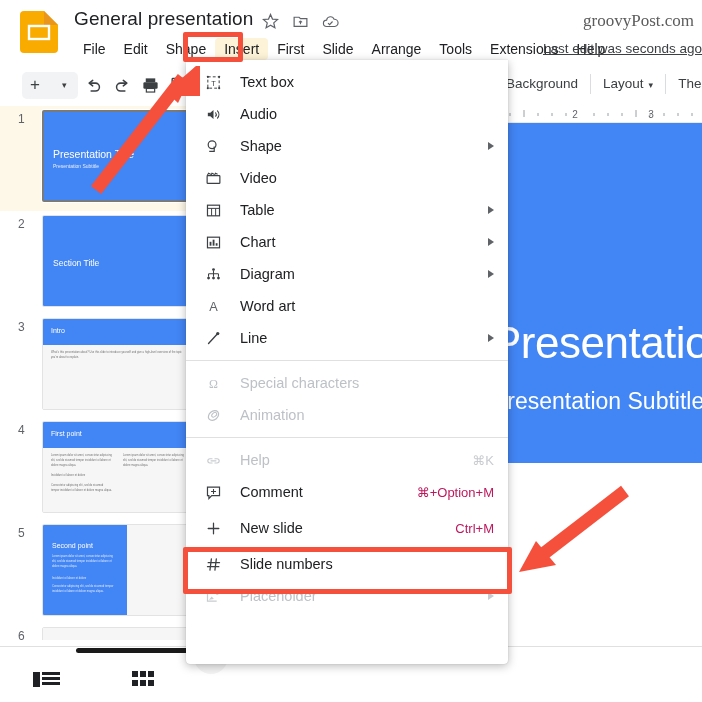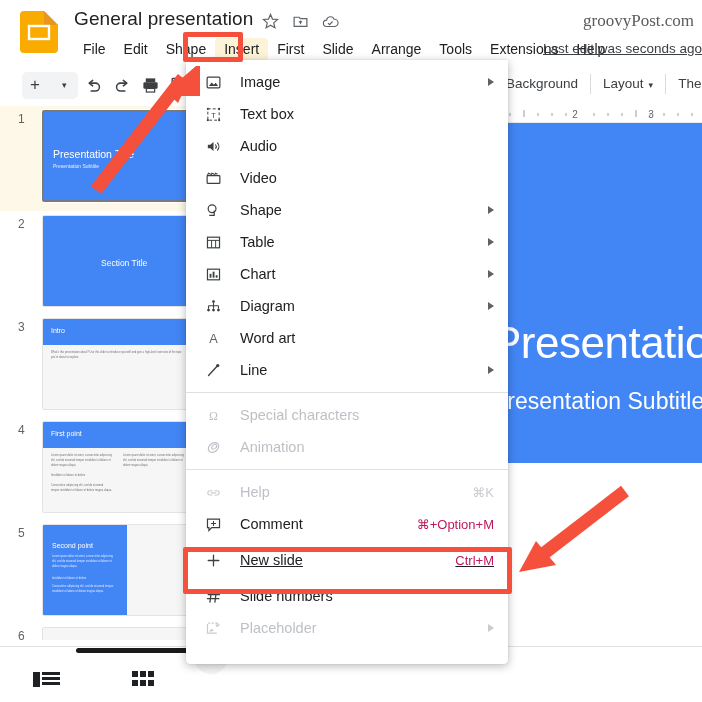--- a/index.html
+++ b/index.html
@@ -119,21 +119,21 @@
   .t-title {
     position: absolute; left: 9px; top: 36px;
     font-size: 10.5px; color: #ffffff;
   }
   .t-sub {
     position: absolute; left: 9px; top: 51px;
     font-size: 5px; color: #e8eefc;
   }
   .t-section {
     position: absolute; left: 10px; top: 42px;
-    font-size: 8.5px; color: #ffffff; margin-left: 48px;
+    font-size: 8.5px; color: #ffffff;
   }
   .t-bar {
     position: absolute; left: 0; top: 0; width: 100%; height: 26px;
     background: #4285f4;
   }
   .t-body { position: absolute; inset: 0; background: #f6f6f6; }
   .t-bar-title {
     position: absolute; left: 8px; top: 8px; font-size: 7px; color: #ffffff;
   }
   .t-left-panel {
@@ -455,30 +455,20 @@
         <rect x="8" y="9" width="6" height="6" fill="#202124"></rect>
         <rect x="16" y="9" width="6" height="6" fill="#202124"></rect>
       </svg>
     </span>
   </div>
   <div class="back-chevron">‹</div>
 
   <div class="menu">
     <div class="menu-pad-top"></div>
 
-    <div class="menu-item">
-      <span class="mi-icon">
-        <svg width="17" height="17" viewBox="0 0 24 24">
-            <rect x="3" y="4.5" width="18" height="15" rx="1.5" fill="none" stroke="#3c4043" stroke-width="1.7"></rect>
-            <path d="M5.5 17l4-5 3 3.3 2.5-3 3.5 4.7z" fill="#3c4043"></path>
-          </svg>
-      </span>
-      <span class="mi-label">Image</span>
-      <span class="mi-arrow"></span>
-    </div>
 
     <div class="menu-item">
       <span class="mi-icon">
         <svg width="17" height="17" viewBox="0 0 24 24">
             <rect x="4" y="4" width="16" height="16" fill="none" stroke="#3c4043" stroke-width="1.4" stroke-dasharray="4 3"></rect>
             <text x="12" y="16.5" font-family="Liberation Sans, sans-serif" font-size="10.5" fill="#3c4043" text-anchor="middle">T</text>
             <g fill="#3c4043">
               <circle cx="4" cy="4" r="1.5"></circle>
               <circle cx="20" cy="4" r="1.5"></circle>
               <circle cx="4" cy="20" r="1.5"></circle>
@@ -495,36 +485,36 @@
             <path d="M4 9.5h3.5L12 5.5v13L7.5 14.5H4z" fill="#3c4043"></path>
             <path d="M15 9.5a4 4 0 0 1 0 5M17.6 7a7.3 7.3 0 0 1 0 10" fill="none" stroke="#3c4043" stroke-width="1.6" stroke-linecap="round"></path>
           </svg>
       </span>
       <span class="mi-label">Audio</span>
     </div>
 
     <div class="menu-item">
       <span class="mi-icon">
         <svg width="17" height="17" viewBox="0 0 24 24">
+            <circle cx="10" cy="9.5" r="5.5" fill="none" stroke="#3c4043" stroke-width="1.7"></circle>
+            <path d="M13 12v7h-7" fill="none" stroke="#3c4043" stroke-width="1.7"></path>
+          </svg>
+      </span>
+      <span class="mi-label">Shape</span>
+      <span class="mi-arrow"></span>
+    </div>
+
+    <div class="menu-item">
+      <span class="mi-icon">
+        <svg width="17" height="17" viewBox="0 0 24 24">
             <rect x="3" y="8" width="18" height="11" rx="1" fill="none" stroke="#3c4043" stroke-width="1.7"></rect>
             <path d="M3 8l2-3.5 3 1.5M8 8l1.8-3.5 3 1.5M13 8l1.8-3.5 3 1.5" fill="none" stroke="#3c4043" stroke-width="1.5"></path>
           </svg>
       </span>
       <span class="mi-label">Video</span>
-    </div>
-
-    <div class="menu-item">
-      <span class="mi-icon">
-        <svg width="17" height="17" viewBox="0 0 24 24">
-            <circle cx="10" cy="9.5" r="5.5" fill="none" stroke="#3c4043" stroke-width="1.7"></circle>
-            <path d="M13 12v7h-7" fill="none" stroke="#3c4043" stroke-width="1.7"></path>
-          </svg>
-      </span>
-      <span class="mi-label">Shape</span>
-      <span class="mi-arrow"></span>
     </div>
 
     <div class="menu-item">
       <span class="mi-icon">
         <svg width="17" height="17" viewBox="0 0 24 24">
             <rect x="3.5" y="4.5" width="17" height="15" fill="none" stroke="#3c4043" stroke-width="1.7"></rect>
             <path d="M3.5 9h17M9.3 9v10.5M15 9v10.5" stroke="#3c4043" stroke-width="1.4" fill="none"></path>
           </svg>
       </span>
       <span class="mi-label">Table</span>
@@ -615,21 +605,21 @@
       <span class="mi-icon">
         <svg width="17" height="17" viewBox="0 0 24 24">
             <path d="M3.5 4.5h17v12h-11l-4 4v-4h-2z" fill="none" stroke="#3c4043" stroke-width="1.7"></path>
             <path d="M12 7v7M8.5 10.5h7" stroke="#3c4043" stroke-width="1.5"></path>
           </svg>
       </span>
       <span class="mi-label">Comment</span>
       <span class="mi-accel">⌘+Option+M</span>
     </div>
 
-    <div class="menu-item highlighted" style="height:40px;text-decoration:underline;">
+    <div class="menu-item highlighted" style="height:40px;">
       <span class="mi-icon">
         <svg width="17" height="17" viewBox="0 0 24 24">
             <path d="M12 4.5v15M4.5 12h15" stroke="#3c4043" stroke-width="1.8" stroke-linecap="round"></path>
           </svg>
       </span>
       <span class="mi-label">New slide</span>
       <span class="mi-accel">Ctrl+M</span>
     </div>
 
     <div class="menu-item">

